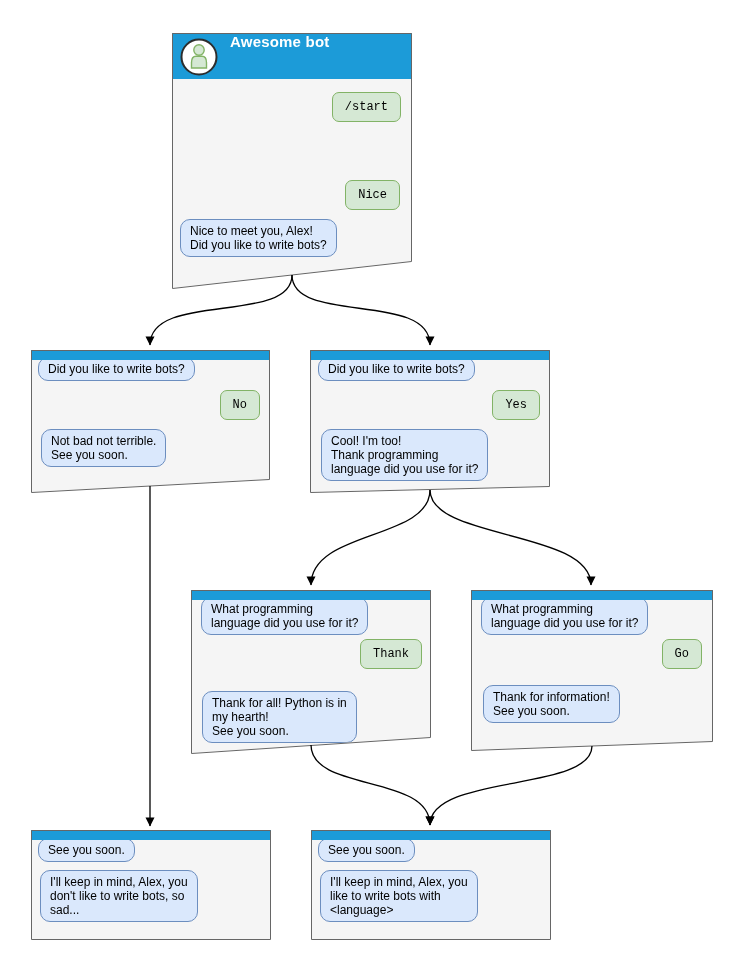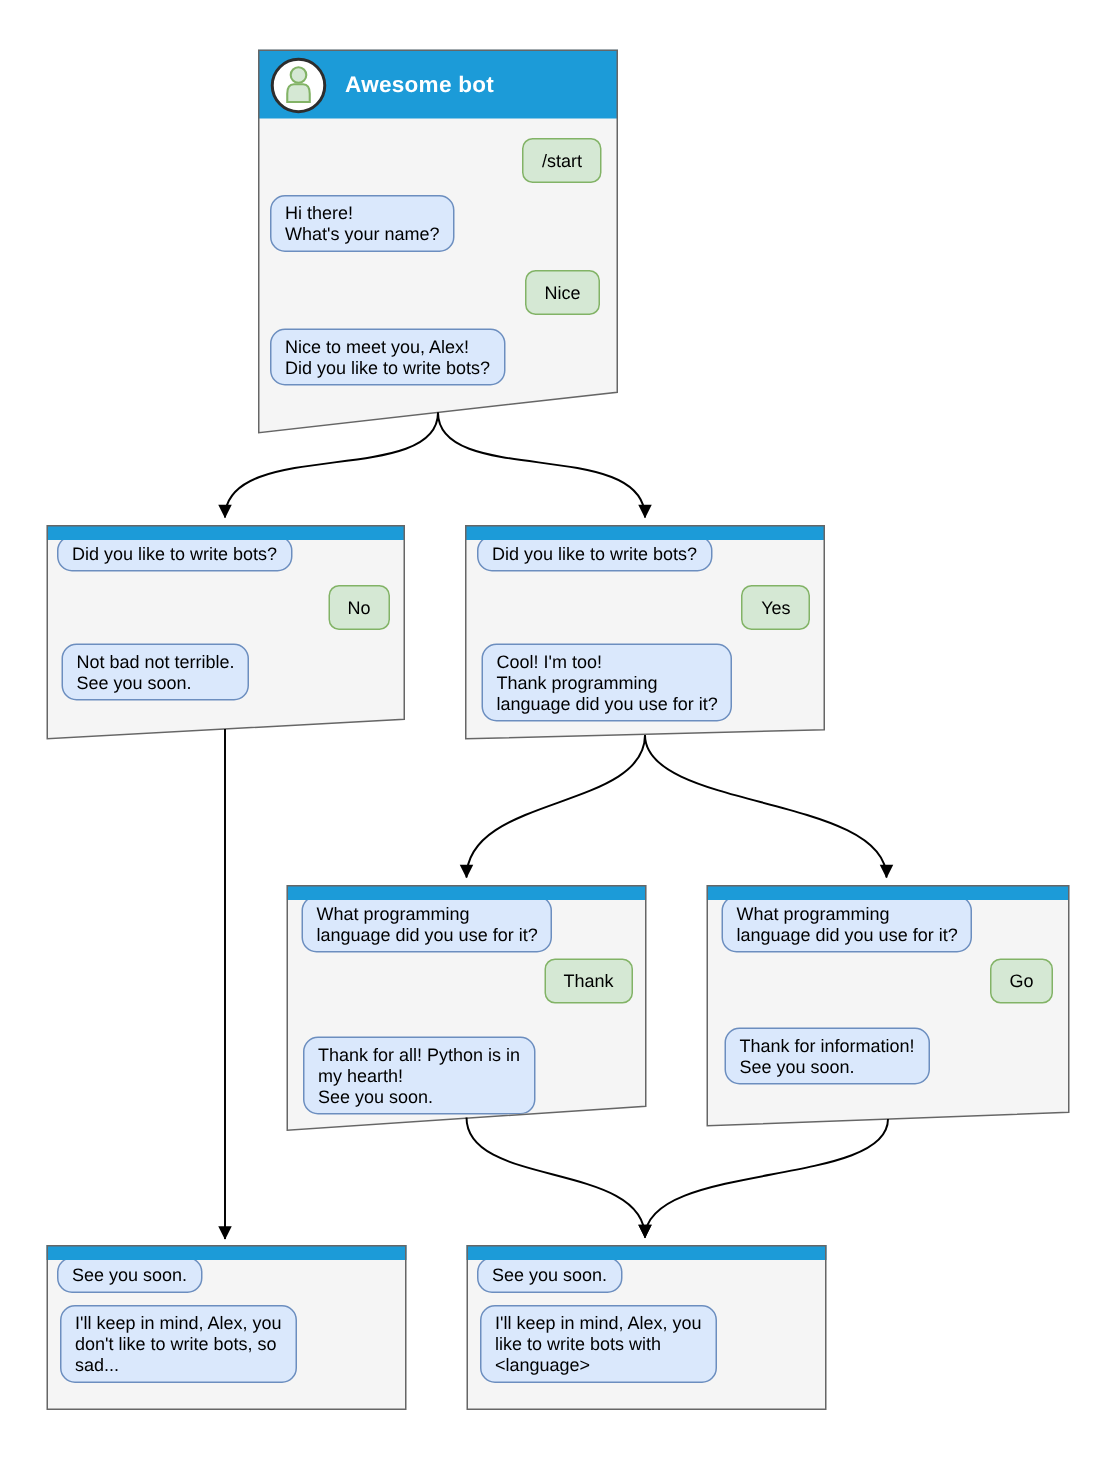--- a/index.html
+++ b/index.html
@@ -6,21 +6,21 @@
   .canvas{
     position:relative;width:743px;height:971px;background:#ffffff;
     font-family:"Liberation Sans","DejaVu Sans",sans-serif;overflow:hidden;
   }
   .window{
     position:absolute;background:var(--window-bg,#f5f5f5);z-index:1;
   }
   .titlebar{
     position:absolute;left:0;top:0;right:0;height:46px;
     background:var(--header-blue,#1c9bd8);z-index:2;
-    display:flex;align-items:center;
+    display:flex;align-items:flex-start;
   }
   .titlebar-mini{
     position:absolute;left:0;top:0;right:0;height:10px;
     background:var(--header-blue,#1c9bd8);z-index:2;
   }
   .avatar{position:absolute;left:7px;top:3px;width:40px;height:40px;}
   .window-title{
     margin-left:58px;color:var(--title-text,#ffffff);
     font-size:15px;font-weight:bold;letter-spacing:.2px;
   }
@@ -29,21 +29,21 @@
     color:var(--message-text,#000000);white-space:pre-line;
   }
   .bubble.bot{
     background:var(--bot-bubble-bg,#dae8fc);
     border:1px solid var(--bot-bubble-border,#6c8ebf);
     border-radius:10px;padding:4px 9px;
   }
   .bubble.user{
     background:var(--user-bubble-bg,#d5e8d4);
     border:1px solid var(--user-bubble-border,#82b366);
-    border-radius:7px;padding:7px 12px;
+    border-radius:7px;padding:7px 12px;font-family:Liberation Mono, monospace;
   }
   .overlay{position:absolute;left:0;top:0;z-index:10;pointer-events:none;}
   .outline{fill:none;stroke:var(--window-border,#666666);stroke-width:1;}
   .edge{fill:none;stroke:var(--arrow,#000000);stroke-width:1.3;}
 </style>
 </head>
 <body>
 
 <div class="canvas">
 
@@ -53,22 +53,20 @@
       <span class="avatar">
         <svg width="40" height="40" viewBox="0 0 40 40">
           <circle cx="20" cy="21" r="17.5" fill="#ffffff" stroke="#2d2d2d" stroke-width="2"></circle>
           <circle cx="20" cy="14" r="5.2" style="fill:var(--user-bubble-bg,#d5e8d4);stroke:var(--user-bubble-border,#82b366)" stroke-width="1.4"></circle>
           <path d="M12.5,32 L12.5,26.5 Q12.5,20.2 17,20.2 L23,20.2 Q27.5,20.2 27.5,26.5 L27.5,32 Z" style="fill:var(--user-bubble-bg,#d5e8d4);stroke:var(--user-bubble-border,#82b366)" stroke-width="1.4"></path>
         </svg>
       </span>
       <span class="window-title">Awesome bot</span>
     </div>
     <div class="bubble user" style="right:11px;top:59px">/start</div>
-    <div class="bubble bot" style="left:8px;top:97px">Hi there!
-What's your name?</div>
     <div class="bubble user" style="right:12px;top:147px">Nice</div>
     <div class="bubble bot" style="left:8px;top:186px">Nice to meet you, Alex!
 Did you like to write bots?</div>
   </div>
 
   <div class="window" style="left:31px;top:350px;width:239px;height:143px;
               clip-path:polygon(0 0,100% 0,100% 129px,0 142px);">
     <div class="titlebar-mini"></div>
     <div class="bubble bot" style="left:7px;top:7px">Did you like to write bots?</div>
     <div class="bubble user" style="right:10px;top:40px">No</div>

